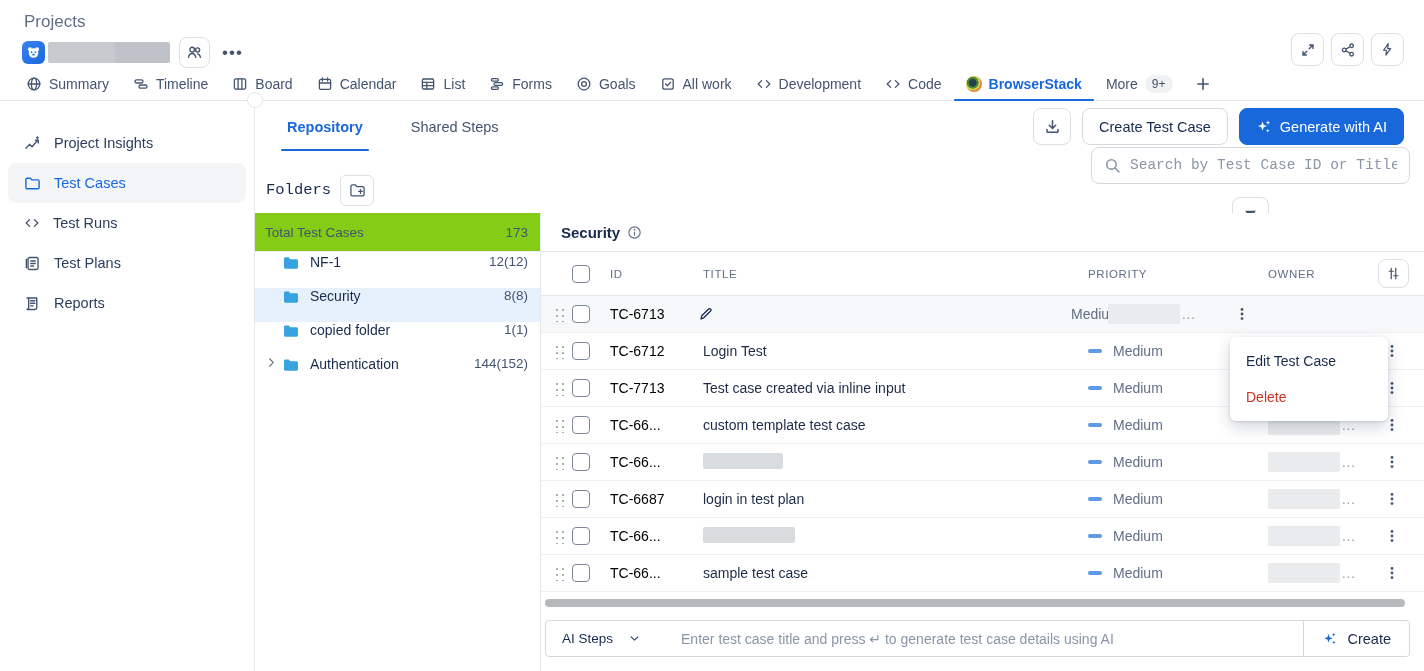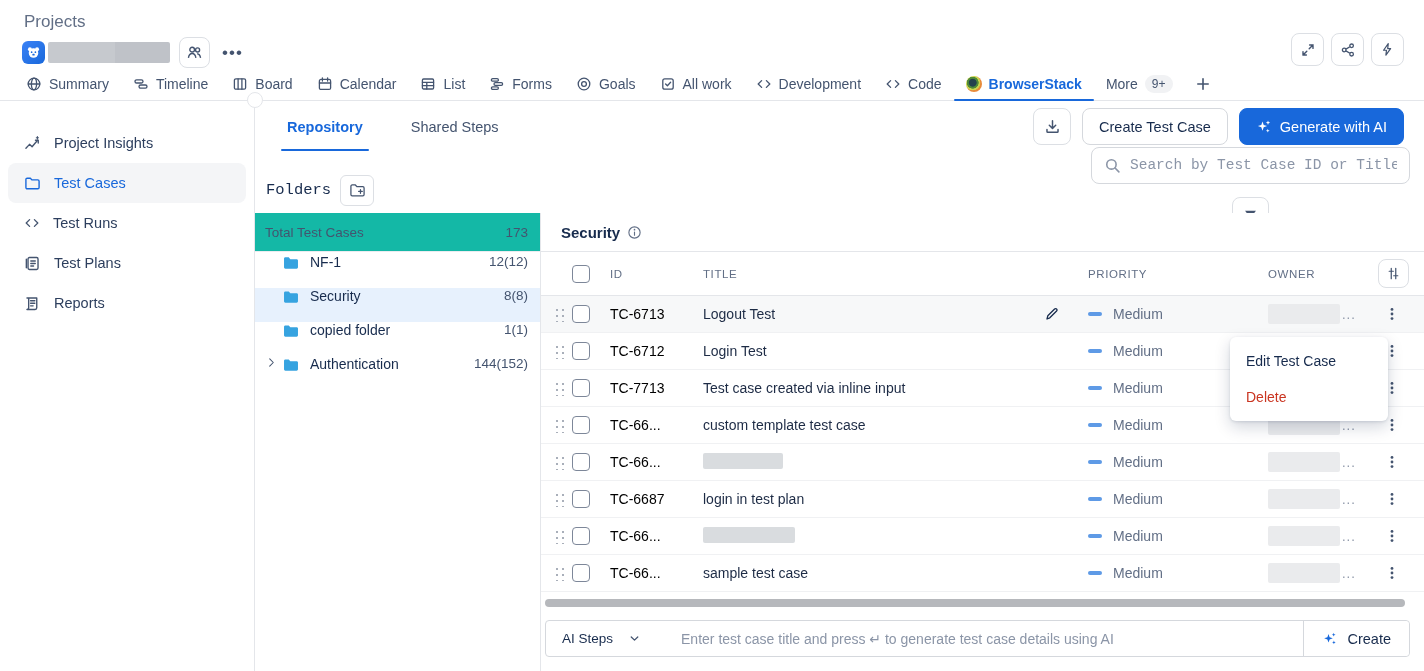--- a/index.html
+++ b/index.html
@@ -55,21 +55,21 @@
   .folders-label { margin-left:11px; font-size:15.5px; font-weight:500; color:#172b4d; }
   .newfolder-btn { width:34px; height:31px; margin-left:9px; border-radius:6px; }
   .search-wrap { margin-left:auto; display:flex; align-items:center; gap:13px; padding-right:14px;flex-direction:column; }
   .search-box { width:319px; height:37px; border:1px solid #d5d8dd; border-radius:8px; display:flex; align-items:center; padding:0 12px; gap:9px; background:#fff; }
   .search-box input { border:none; outline:none; flex:1; font-size:14.5px; font-family:inherit; color:#172b4d; }
   .search-box input::placeholder { color:#8b95a7; }
   .filter-btn { width:37px; height:37px; }
 
   
   .folderpanel { position:absolute; left:0; top:112px; width:286px; height:458px; border-right:1px solid #e4e6ea; background:#fff; }
-  .total-row { height:39px; background:#14b8a6; border-bottom:1px solid #ebecf0; display:flex; align-items:center; padding:0 12px 0 10px; color:#44546f; font-size:13.5px; }
+  .total-row { height:39px; background:#84cc16; border-bottom:1px solid #ebecf0; display:flex; align-items:center; padding:0 12px 0 10px; color:#44546f; font-size:13.5px; }
   .total-row .cnt { margin-left:auto; }
   .tree { padding-top:2px; }
   .tree-row { height:34px; display:flex; align-items:flex-start; padding:0 12px 0 10px; cursor:pointer; font-size:14px; color:#172b4d; }
   .tree-row.selected { background:#e7f1fd; }
   .tree-chevron { width:17px; display:flex; align-items:center; }
   .tree-folder { margin-right:10px; }
   .tree-cnt { margin-left:auto; color:#44546f; font-size:13.5px; }
 
   
   .tablepanel { position:absolute; left:286px; top:112px; width:883px; height:458px; background:#fff; }
@@ -438,21 +438,20 @@
           <svg width="15" height="15" viewBox="0 0 16 16" fill="none" stroke="#44546f" stroke-width="1.3" stroke-linecap="round">
             <path d="M5.6 2.5v11M10.4 2.5v11M3.4 5.6h4.4M8.2 10.4h4.4"></path>
           </svg>
         </span>
       </div>
       <div id="rows">
           <div class="grid-row t-row hover">
             <span class="drag"></span>
             <span class="cbx"></span>
             <span class="cell-id" style="padding-left:8px">TC-6713</span>
-            <span class="cell-title" style="padding-left:9px"><span>Logout Test</span></span>
             <span class="pencil">
               <svg width="16" height="16" viewBox="0 0 16 16" fill="none" stroke="currentColor" stroke-width="1.3" stroke-linecap="round" stroke-linejoin="round">
                 <path d="M3 13l.8-3.2 6.8-6.8c.6-.6 1.5-.6 2 0 .6.6.6 1.5 0 2l-6.8 6.8z"></path>
               </svg>
             </span>
             <span class="pri">
               <span class="pri-dash"></span>
               <span class="pri-label">Medium</span>
             </span>
             <span class="owner">

